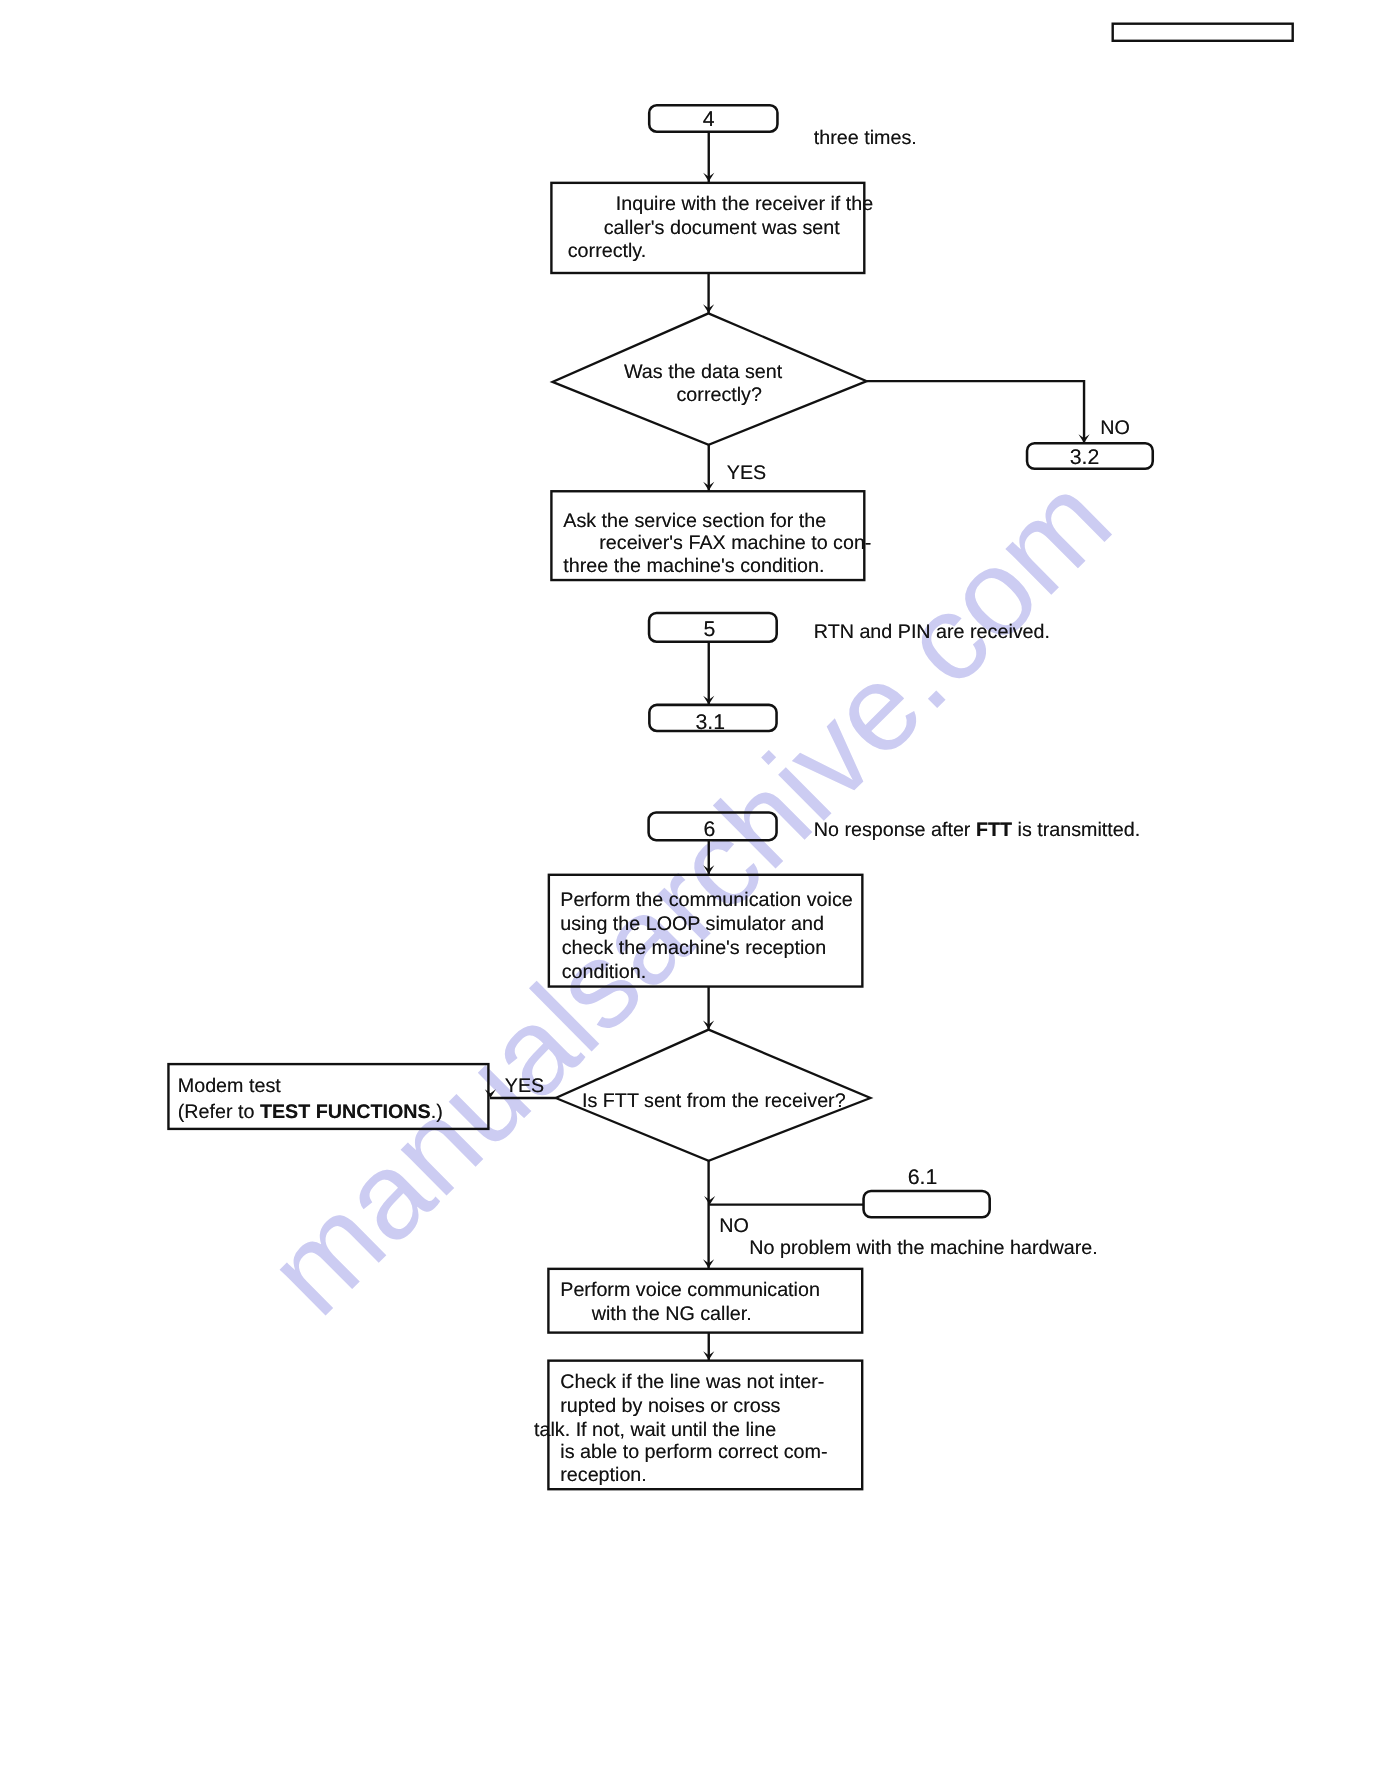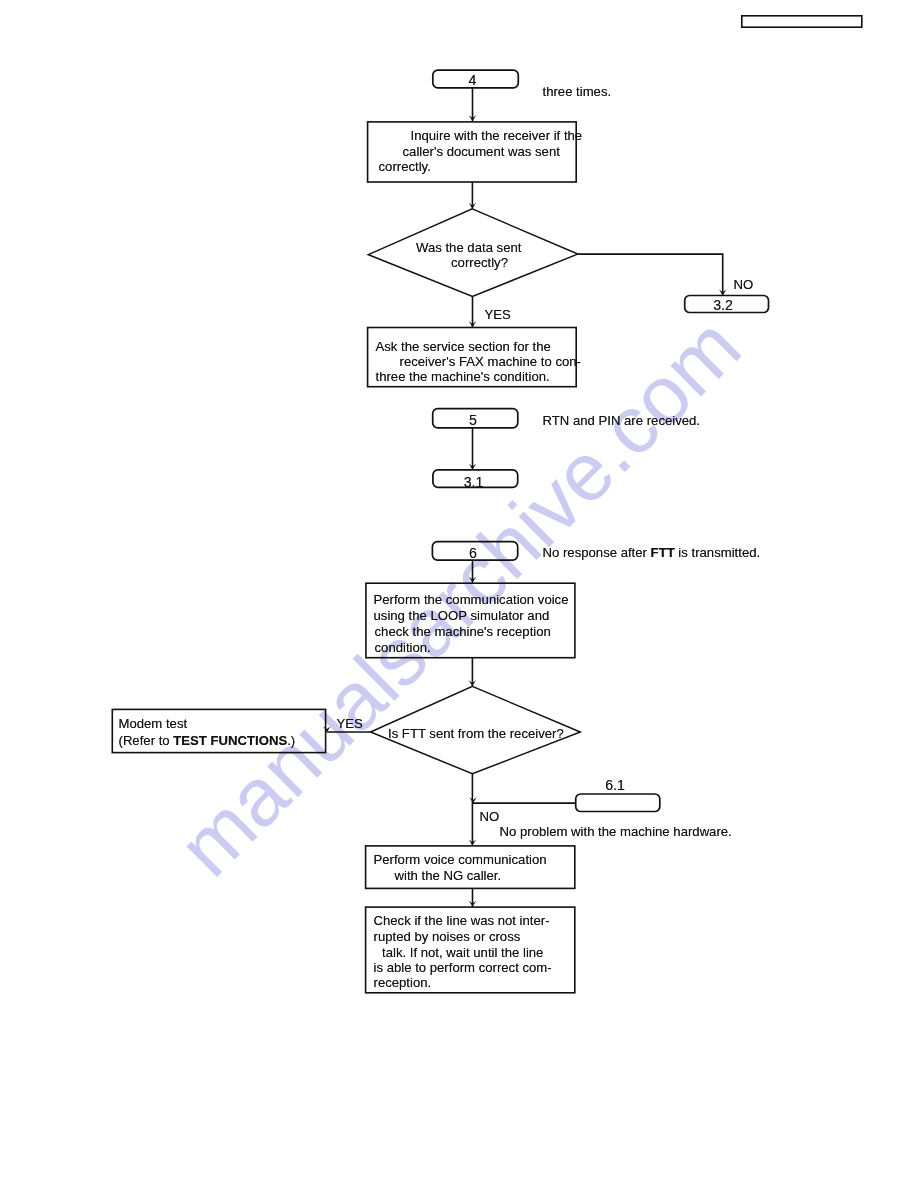--- a/index.html
+++ b/index.html
@@ -113,21 +113,21 @@
 <div class="tl" style="left:118.5px;top:732.6px;"><span>(Refer to </span><b>TEST FUNCTIONS</b><span>.)</span></div>
 
 <div class="tl c pill" style="left:575.5px;top:778px;width:79px;">6.1</div>
 <div class="tl" style="left:499.5px;top:824.3px;">No problem with the machine hardware.</div>
 
 <div class="tl" style="left:373.5px;top:852.0px;">Perform voice communication</div>
 <div class="tl" style="left:374.5px;top:867.9px;margin-left:20px;">with the NG caller.</div>
 
 <div class="tl" style="left:373.5px;top:913.2px;">Check if the line was not inter-</div>
 <div class="tl" style="left:373.5px;top:929.4px;">rupted by noises or cross</div>
-<div class="tl" style="left:382px;top:944.8px;text-align:center;">talk. If not, wait until the line</div>
+<div class="tl" style="left:356px;top:944.8px;text-align:center;">talk. If not, wait until the line</div>
 <div class="tl" style="left:373.5px;top:959.6px;">is able to perform correct com-</div>
 <div class="tl" style="left:373.5px;top:974.6px;">reception.</div>
 
 <svg id="wmlayer" width="918" height="1188" viewBox="0 0 918 1188">
   <text x="213" y="881" font-family="Liberation Sans, sans-serif" font-size="81.8" fill="#ccccf2" transform="rotate(-44.8 213 881)">manualsarchive.com</text>
 </svg>
 
 </div>
 
 </body></html>

